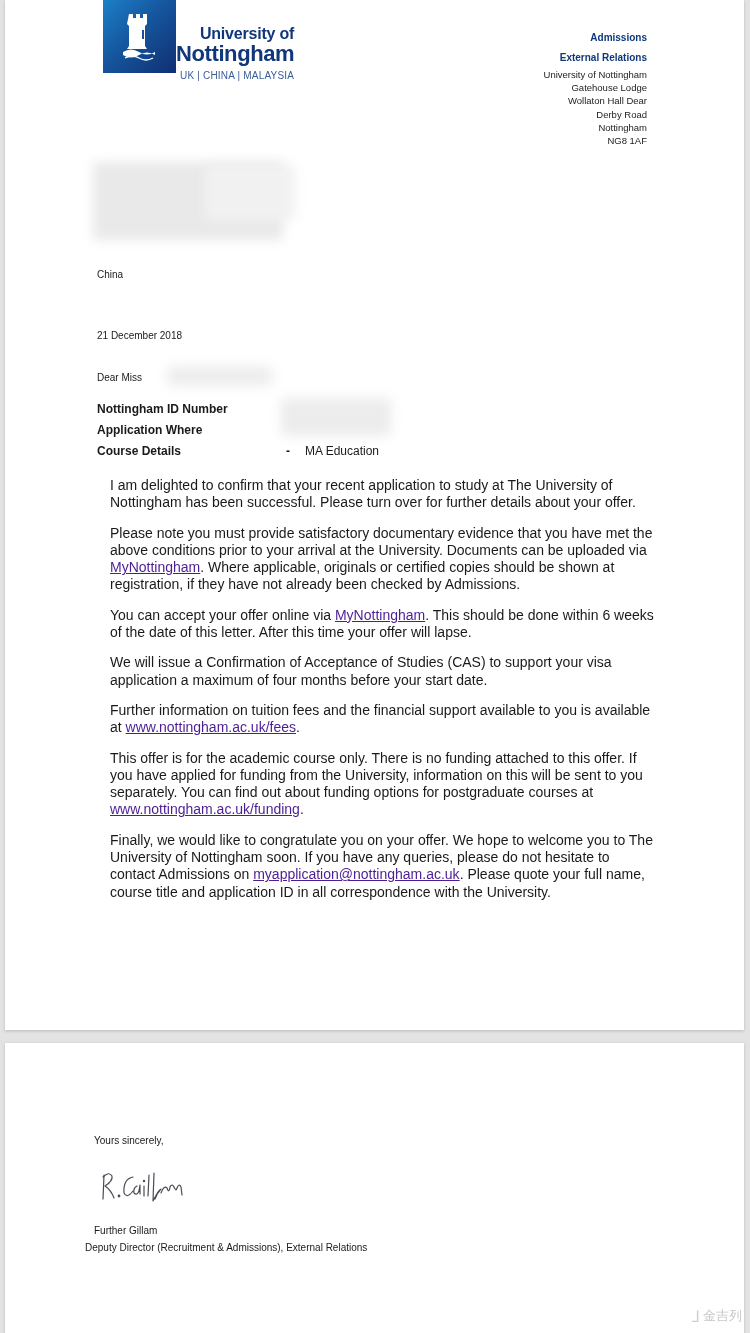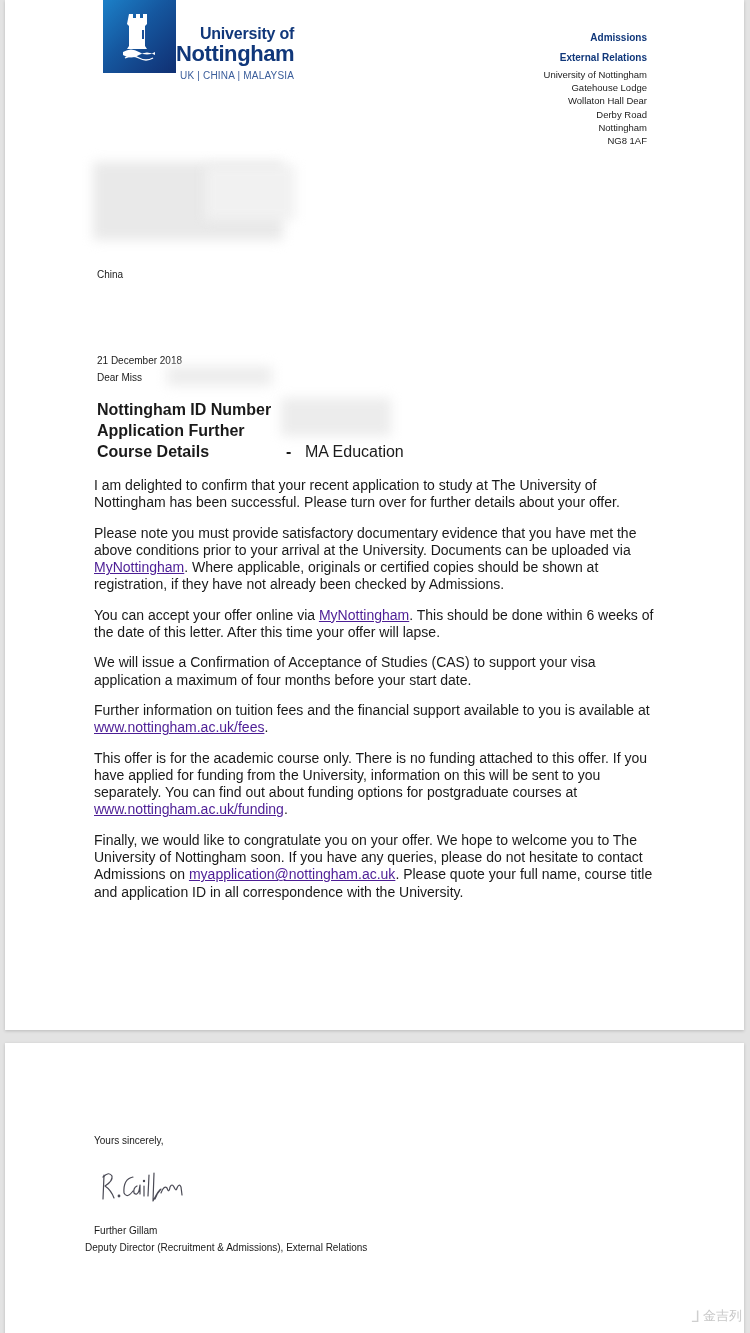--- a/index.html
+++ b/index.html
@@ -35,24 +35,24 @@
   .addr { position: absolute; right: 97px; top: 28px; text-align: right; }
   .addr-dept { color: #10377a; font-weight: bold; font-size: 10px; line-height: 20px; }
   .addr-line { font-size: 9.5px; line-height: 13.2px; color: #222; }
 
   .blur-block {
     position: absolute; background: #e9e9e9; filter: blur(6px);
   }
 
   .txt { position: absolute; left: 92px; font-size: 10px; line-height: 17.5px; }
   .body-text { position: absolute; left: 89px; width: 560px; font-size: 14px; line-height: 17.3px; }
-  .body-text p { margin: 0 0 13px 0; }
+  .body-text p { margin: 0 0 13px 16px; }
   .body-text a { color: #4c1d95; text-decoration: underline; }
 
-  .details { position: absolute; left: 92px; top: 399px; font-size: 16px; line-height: 21px; }
+  .details { position: absolute; left: 92px; top: 399px; font-size: 12px; line-height: 21px; }
   .details .row { display: flex; height: 21px; }
   .details .lbl { font-weight: bold; width: 189px; }
   .details .sep { width: 19px; }
   .details .val { }
 
   .watermark { position: absolute; right: 8px; bottom: 6px; color: #c8c8c8; font-size: 13px; display: flex; align-items: center; gap: 3px; }
 </style>
 </head>
 <body>
 
@@ -84,33 +84,33 @@
     <div class="addr-line">Derby Road</div>
     <div class="addr-line">Nottingham</div>
     <div class="addr-line">NG8 1AF</div>
   </div>
 
   <div class="blur-block" style="left:88px; top:162px; width:190px; height:78px;"></div>
   <div class="blur-block" style="left:200px; top:165px; width:90px; height:55px; background:#f1f1f1;"></div>
 
   <div class="txt" style="top:266px;">China</div>
 
-  <div class="txt" style="top:352px;">21 December 2018</div>
+  <div class="txt" style="top:327px;">21 December 2018</div>
 
   <div class="txt" style="top:369px;">Dear Miss</div>
   <div class="blur-block" style="left:162px; top:366px; width:105px; height:20px; background:#ededed;"></div>
 
   <div class="details">
     <div class="row">
       <span class="lbl">Nottingham ID Number</span>
       <span class="sep"></span>
       <span class="val"></span>
     </div>
     <div class="row">
-      <span class="lbl">Application Further</span>
+      <span class="lbl">Application Where</span>
       <span class="sep"></span>
       <span class="val"></span>
     </div>
     <div class="row">
       <span class="lbl">Course Details</span>
       <span class="sep" style="font-weight:bold;">-</span>
       <span class="val">MA Education</span>
     </div>
   </div>
   <div class="blur-block" style="left:276px; top:398px; width:110px; height:38px; background:#ececec;"></div>

